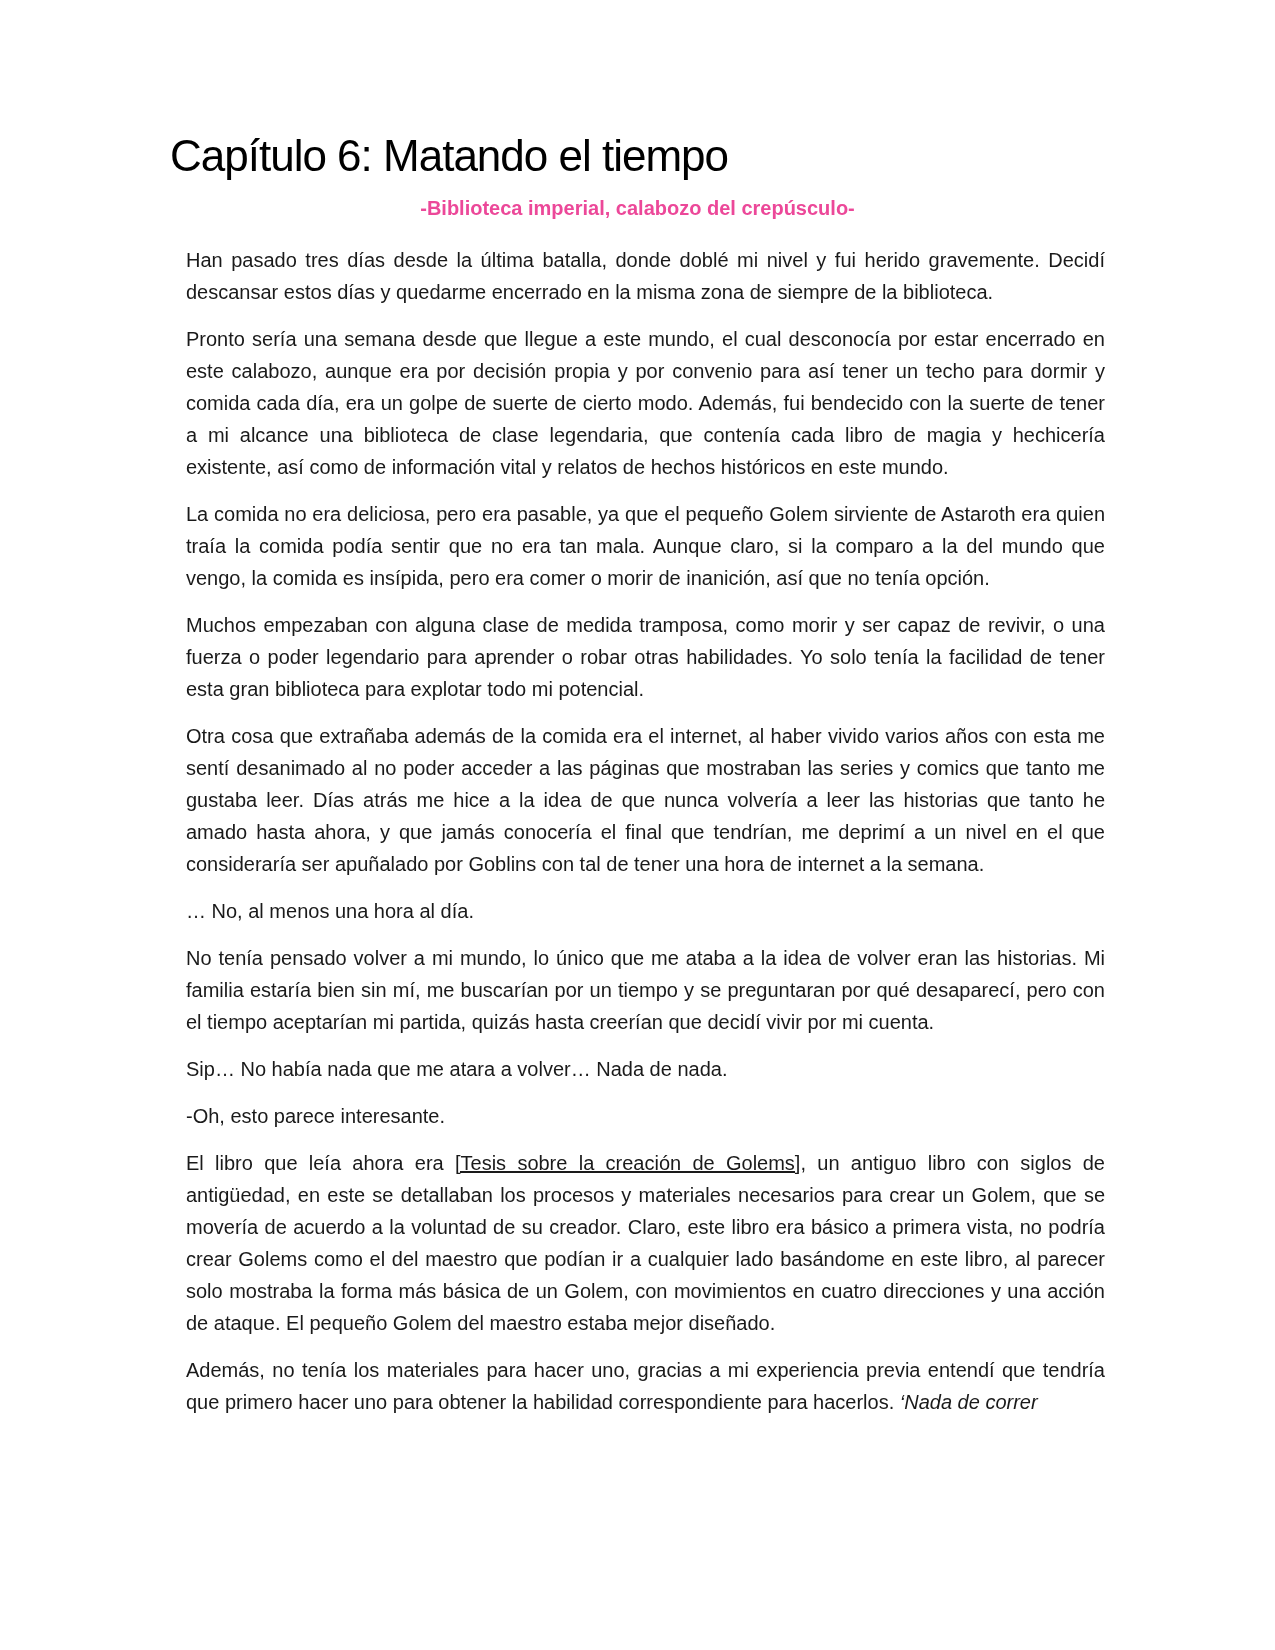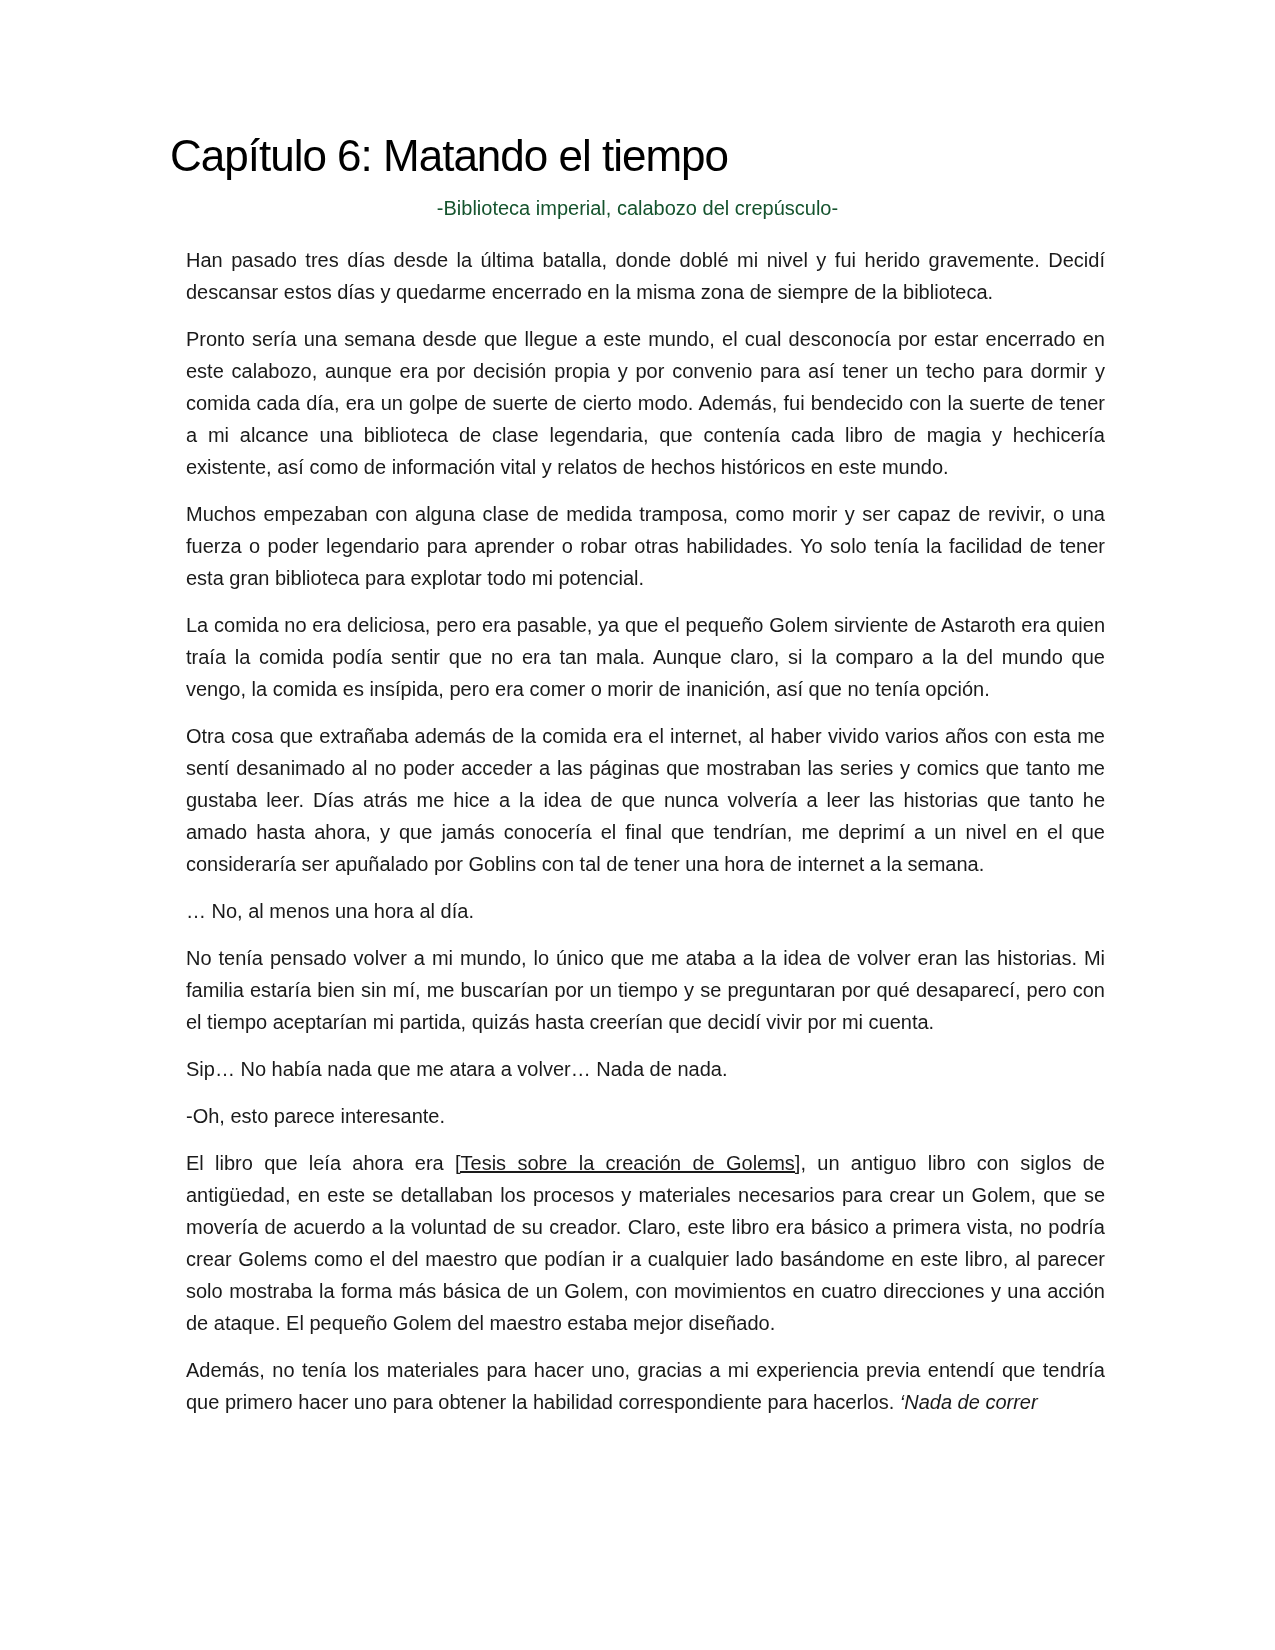--- a/index.html
+++ b/index.html
@@ -21,23 +21,23 @@
   .title {
     font-size: 44px;
     font-weight: 400;
     letter-spacing: -1px;
     line-height: 1.25;
     color: #000000;
     margin: 0 0 14px 0;
   }
   .subtitle {
     font-size: 20px;
-    font-weight: 400;
+    font-weight: 700;
     text-align: center;
-    color: #14532d;
+    color: #ec4899;
     margin: 0 0 24px 0;
   }
   .body-text p.para {
     font-size: 20px;
     line-height: 32px;
     text-align: justify;
     margin: 0 0 15px 16px;
   }
   .seg-normal { font-weight: 400; }
   .seg-bold { font-weight: 700; }
@@ -46,22 +46,22 @@
 </style>
 </head>
 <body>
 
 <div class="page">
   <h1 class="title">Capítulo 6: Matando el tiempo</h1>
   <div class="subtitle">-Biblioteca imperial, calabozo del crepúsculo-</div>
   <div class="body-text">
       <p class="para"><span class="seg-normal">Han pasado tres días desde la última batalla, donde doblé mi nivel y fui herido gravemente. Decidí descansar estos días y quedarme encerrado en la misma zona de siempre de la biblioteca.</span></p>
       <p class="para"><span class="seg-normal">Pronto sería una semana desde que llegue a este mundo, el cual desconocía por estar encerrado en este calabozo, aunque era por decisión propia y por convenio para así tener un techo para dormir y comida cada día, era un golpe de suerte de cierto modo. Además, fui bendecido con la suerte de tener a mi alcance una biblioteca de clase legendaria, que contenía cada libro de magia y hechicería existente, así como de información vital y relatos de hechos históricos en este mundo.</span></p>
+      <p class="para"><span class="seg-normal">La comida no era deliciosa, pero era pasable, ya que el pequeño Golem sirviente de Astaroth era quien traía la comida podía sentir que no era tan mala. Aunque claro, si la comparo a la del mundo que vengo, la comida es insípida, pero era comer o morir de inanición, así que no tenía opción.</span></p>
       <p class="para"><span class="seg-normal">Muchos empezaban con alguna clase de medida tramposa, como morir y ser capaz de revivir, o una fuerza o poder legendario para aprender o robar otras habilidades. Yo solo tenía la facilidad de tener esta gran biblioteca para explotar todo mi potencial.</span></p>
-      <p class="para"><span class="seg-normal">La comida no era deliciosa, pero era pasable, ya que el pequeño Golem sirviente de Astaroth era quien traía la comida podía sentir que no era tan mala. Aunque claro, si la comparo a la del mundo que vengo, la comida es insípida, pero era comer o morir de inanición, así que no tenía opción.</span></p>
       <p class="para"><span class="seg-normal">Otra cosa que extrañaba además de la comida era el internet, al haber vivido varios años con esta me sentí desanimado al no poder acceder a las páginas que mostraban las series y comics que tanto me gustaba leer. Días atrás me hice a la idea de que nunca volvería a leer las historias que tanto he amado hasta ahora, y que jamás conocería el final que tendrían, me deprimí a un nivel en el que consideraría ser apuñalado por Goblins con tal de tener una hora de internet a la semana.</span></p>
       <p class="para"><span class="seg-normal">… No, al menos una hora al día.</span></p>
       <p class="para"><span class="seg-normal">No tenía pensado volver a mi mundo, lo único que me ataba a la idea de volver eran las historias. Mi familia estaría bien sin mí, me buscarían por un tiempo y se preguntaran por qué desaparecí, pero con el tiempo aceptarían mi partida, quizás hasta creerían que decidí vivir por mi cuenta.</span></p>
       <p class="para"><span class="seg-normal">Sip… No había nada que me atara a volver… Nada de nada.</span></p>
       <p class="para"><span class="seg-normal">-Oh, esto parece interesante.</span></p>
       <p class="para"><span class="seg-normal">El libro que leía ahora era </span><span class="seg-bold-underline">[Tesis sobre la creación de Golems]</span><span class="seg-normal">, un antiguo libro con siglos de antigüedad, en este se detallaban los procesos y materiales necesarios para crear un Golem, que se movería de acuerdo a la voluntad de su creador. Claro, este libro era básico a primera vista, no podría crear Golems como el del maestro que podían ir a cualquier lado basándome en este libro, al parecer solo mostraba la forma más básica de un Golem, con movimientos en cuatro direcciones y una acción de ataque. El pequeño Golem del maestro estaba mejor diseñado.</span></p>
       <p class="para"><span class="seg-normal">Además, no tenía los materiales para hacer uno, gracias a mi experiencia previa entendí que tendría que primero hacer uno para obtener la habilidad correspondiente para hacerlos. </span><span class="seg-italic">‘Nada de correr</span></p>
     </div>
 </div>
 

